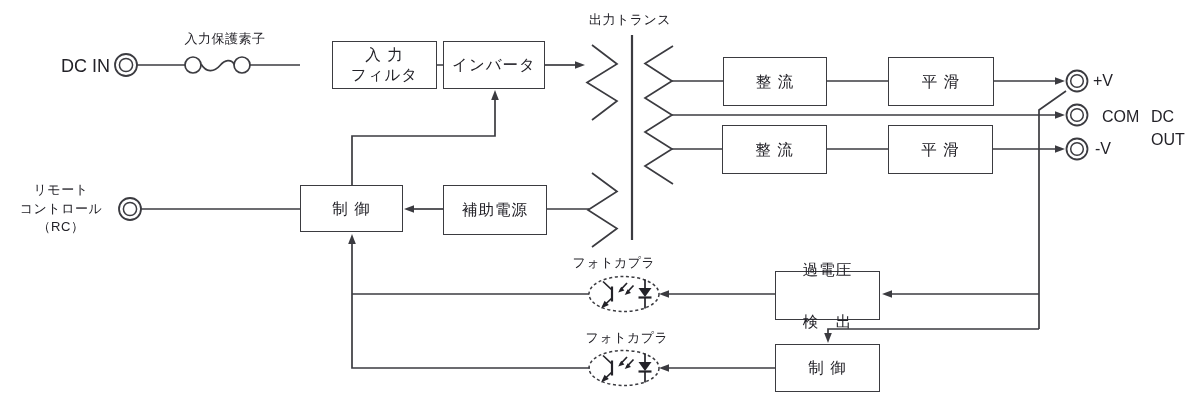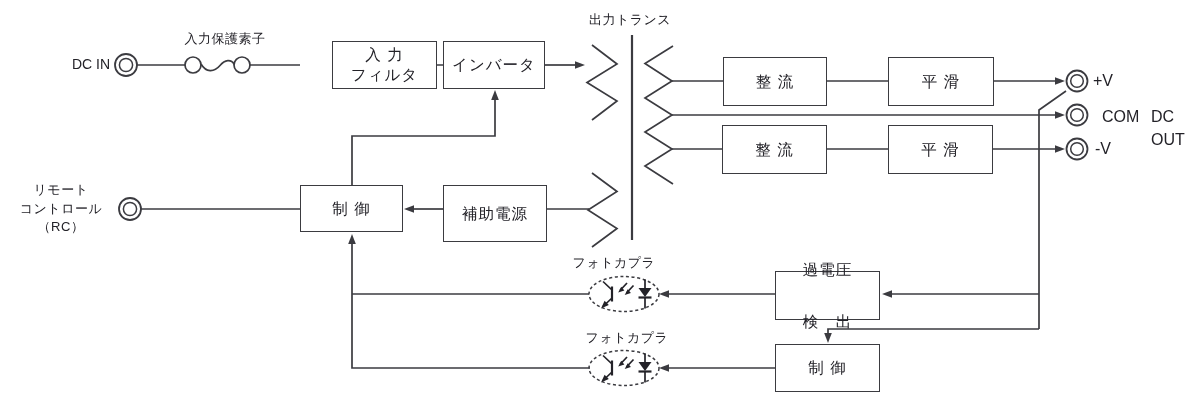--- a/index.html
+++ b/index.html
@@ -208,32 +208,32 @@
   </div>
   <div class="blk" style="left:722px;top:125px;width:105px;height:49px;">
     <span>整 流</span>
   </div>
   <div class="blk" style="left:888px;top:125px;width:105px;height:49px;">
     <span>平 滑</span>
   </div>
   <div class="blk" style="left:300px;top:185px;width:103px;height:47px;">
     <span>制 御</span>
   </div>
-  <div class="blk" style="left:443px;top:185px;width:104px;height:57px;text-align:right;">
+  <div class="blk" style="left:443px;top:185px;width:104px;height:50px;text-align:right;">
     <span>補助電源</span>
   </div>
   <div class="blk" style="left:775px;top:271px;width:105px;height:49px;line-height:21px;gap:31px;">
     <span>過電圧</span>
     <span>検　出</span>
   </div>
   <div class="blk" style="left:775px;top:344px;width:105px;height:48px;">
     <span>制 御</span>
   </div>
 
-  <div class="lbl right" style="left:40px;top:56px;width:70px;font-size:14px;letter-spacing:0;">DC IN</div>
+  <div class="lbl right" style="left:40px;top:56px;width:70px;font-size:18px;letter-spacing:0;">DC IN</div>
   <div class="lbl center" style="left:165px;top:30px;width:120px;">入力保護素子</div>
   <div class="lbl center" style="left:575px;top:11px;width:110px;">出力トランス</div>
 
   <div class="lbl center" style="left:2px;top:181px;width:118px;line-height:18.5px;">
     <div>リモート</div>
     <div>コントロール</div>
     <div>（RC）</div>
   </div>
 
   <div class="term-lbl" style="left:1093px;top:72px;">+V</div>

